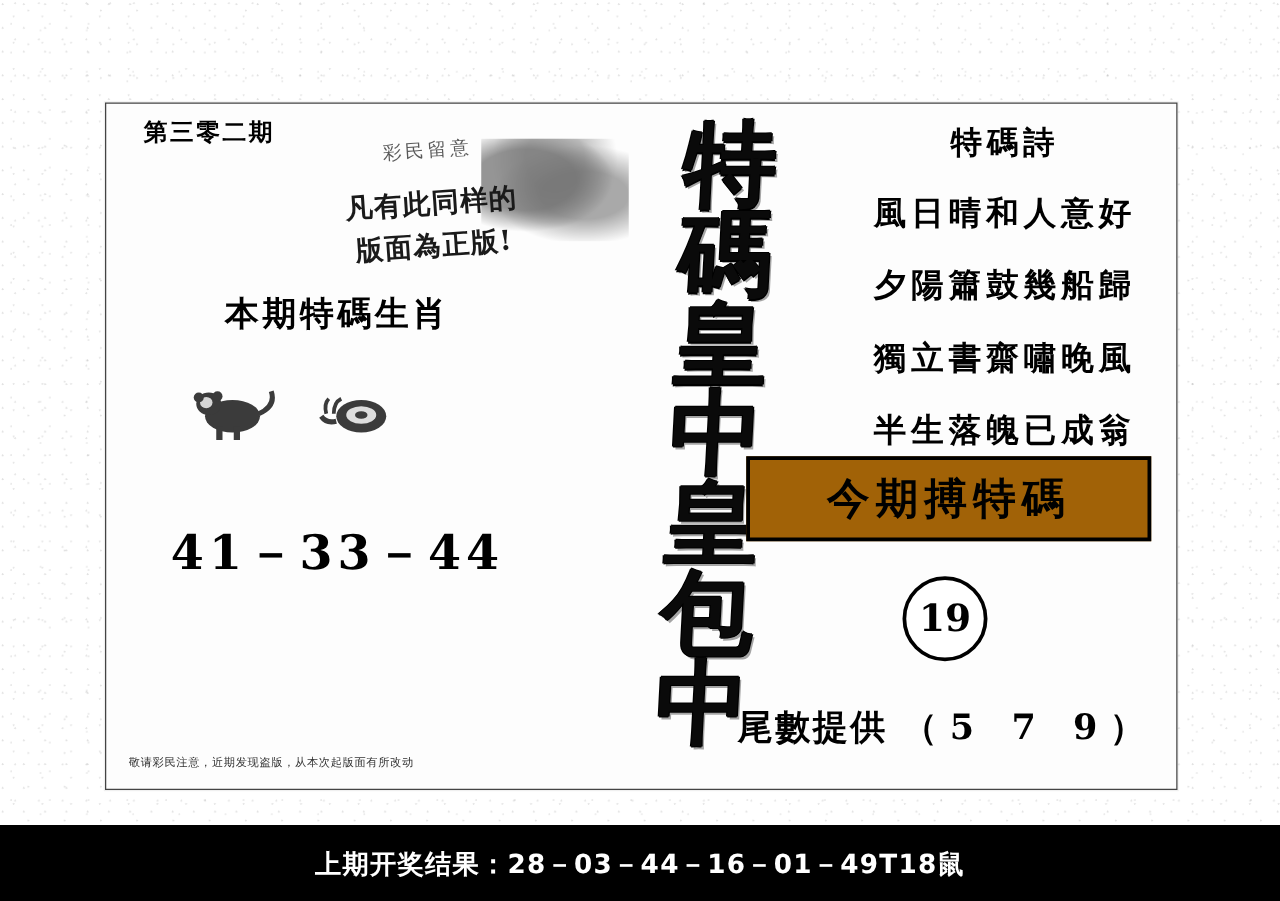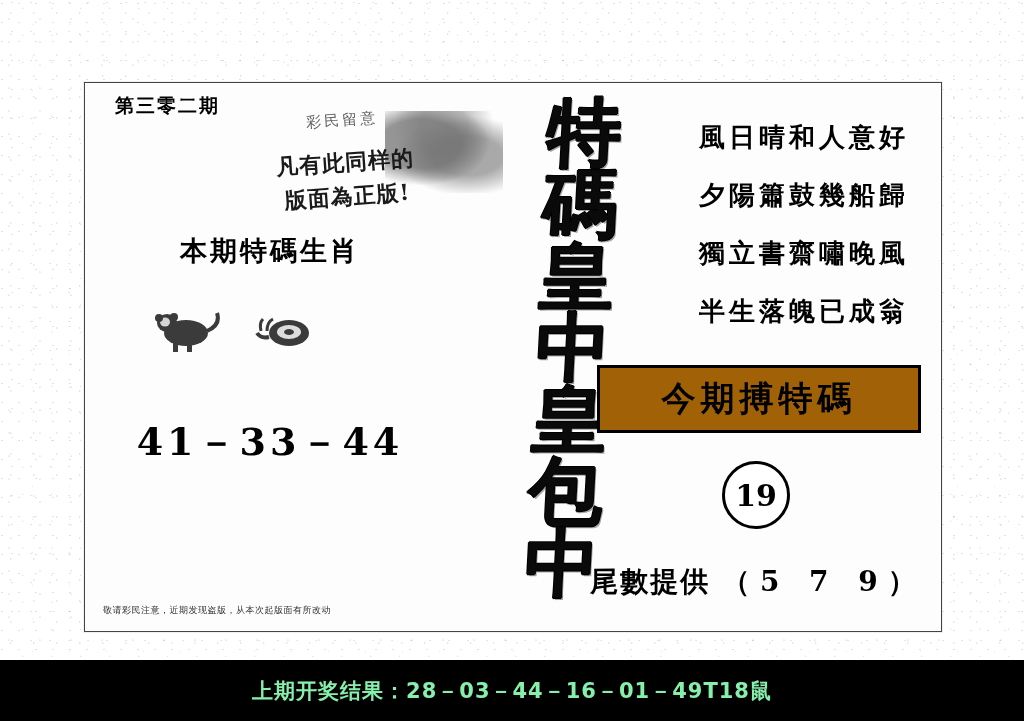--- a/index.html
+++ b/index.html
@@ -253,21 +253,21 @@
   #tail .nums { letter-spacing: 10px; }
 
   
   #footer {
     position: absolute;
     left: 0;
     top: 660px;
     width: 1024px;
     height: 61px;
     background: #000;
-    color: #86efac;
+    color: #ffffff;
     display: flex;
     align-items: center;
     justify-content: center;
   }
   #footer-text {
     font-family: "DejaVu Sans", sans-serif;
     font-size: 21px;
     font-weight: 700;
     letter-spacing: 1px;
   }
@@ -323,20 +323,21 @@
       <span>特</span>
       <span>碼</span>
       <span>皇</span>
       <span>中</span>
       <span>皇</span>
       <span>包</span>
       <span>中</span>
     </div>
 
     <div id="right-col">
+      <div id="poem-title">特碼詩</div>
       <div class="poem-line">風日晴和人意好</div>
       <div class="poem-line">夕陽簫鼓幾船歸</div>
       <div class="poem-line">獨立書齋嘯晚風</div>
       <div class="poem-line">半生落魄已成翁</div>
     </div>
 
     <div id="bet-box">
       <span>今期搏特碼</span>
     </div>
 

